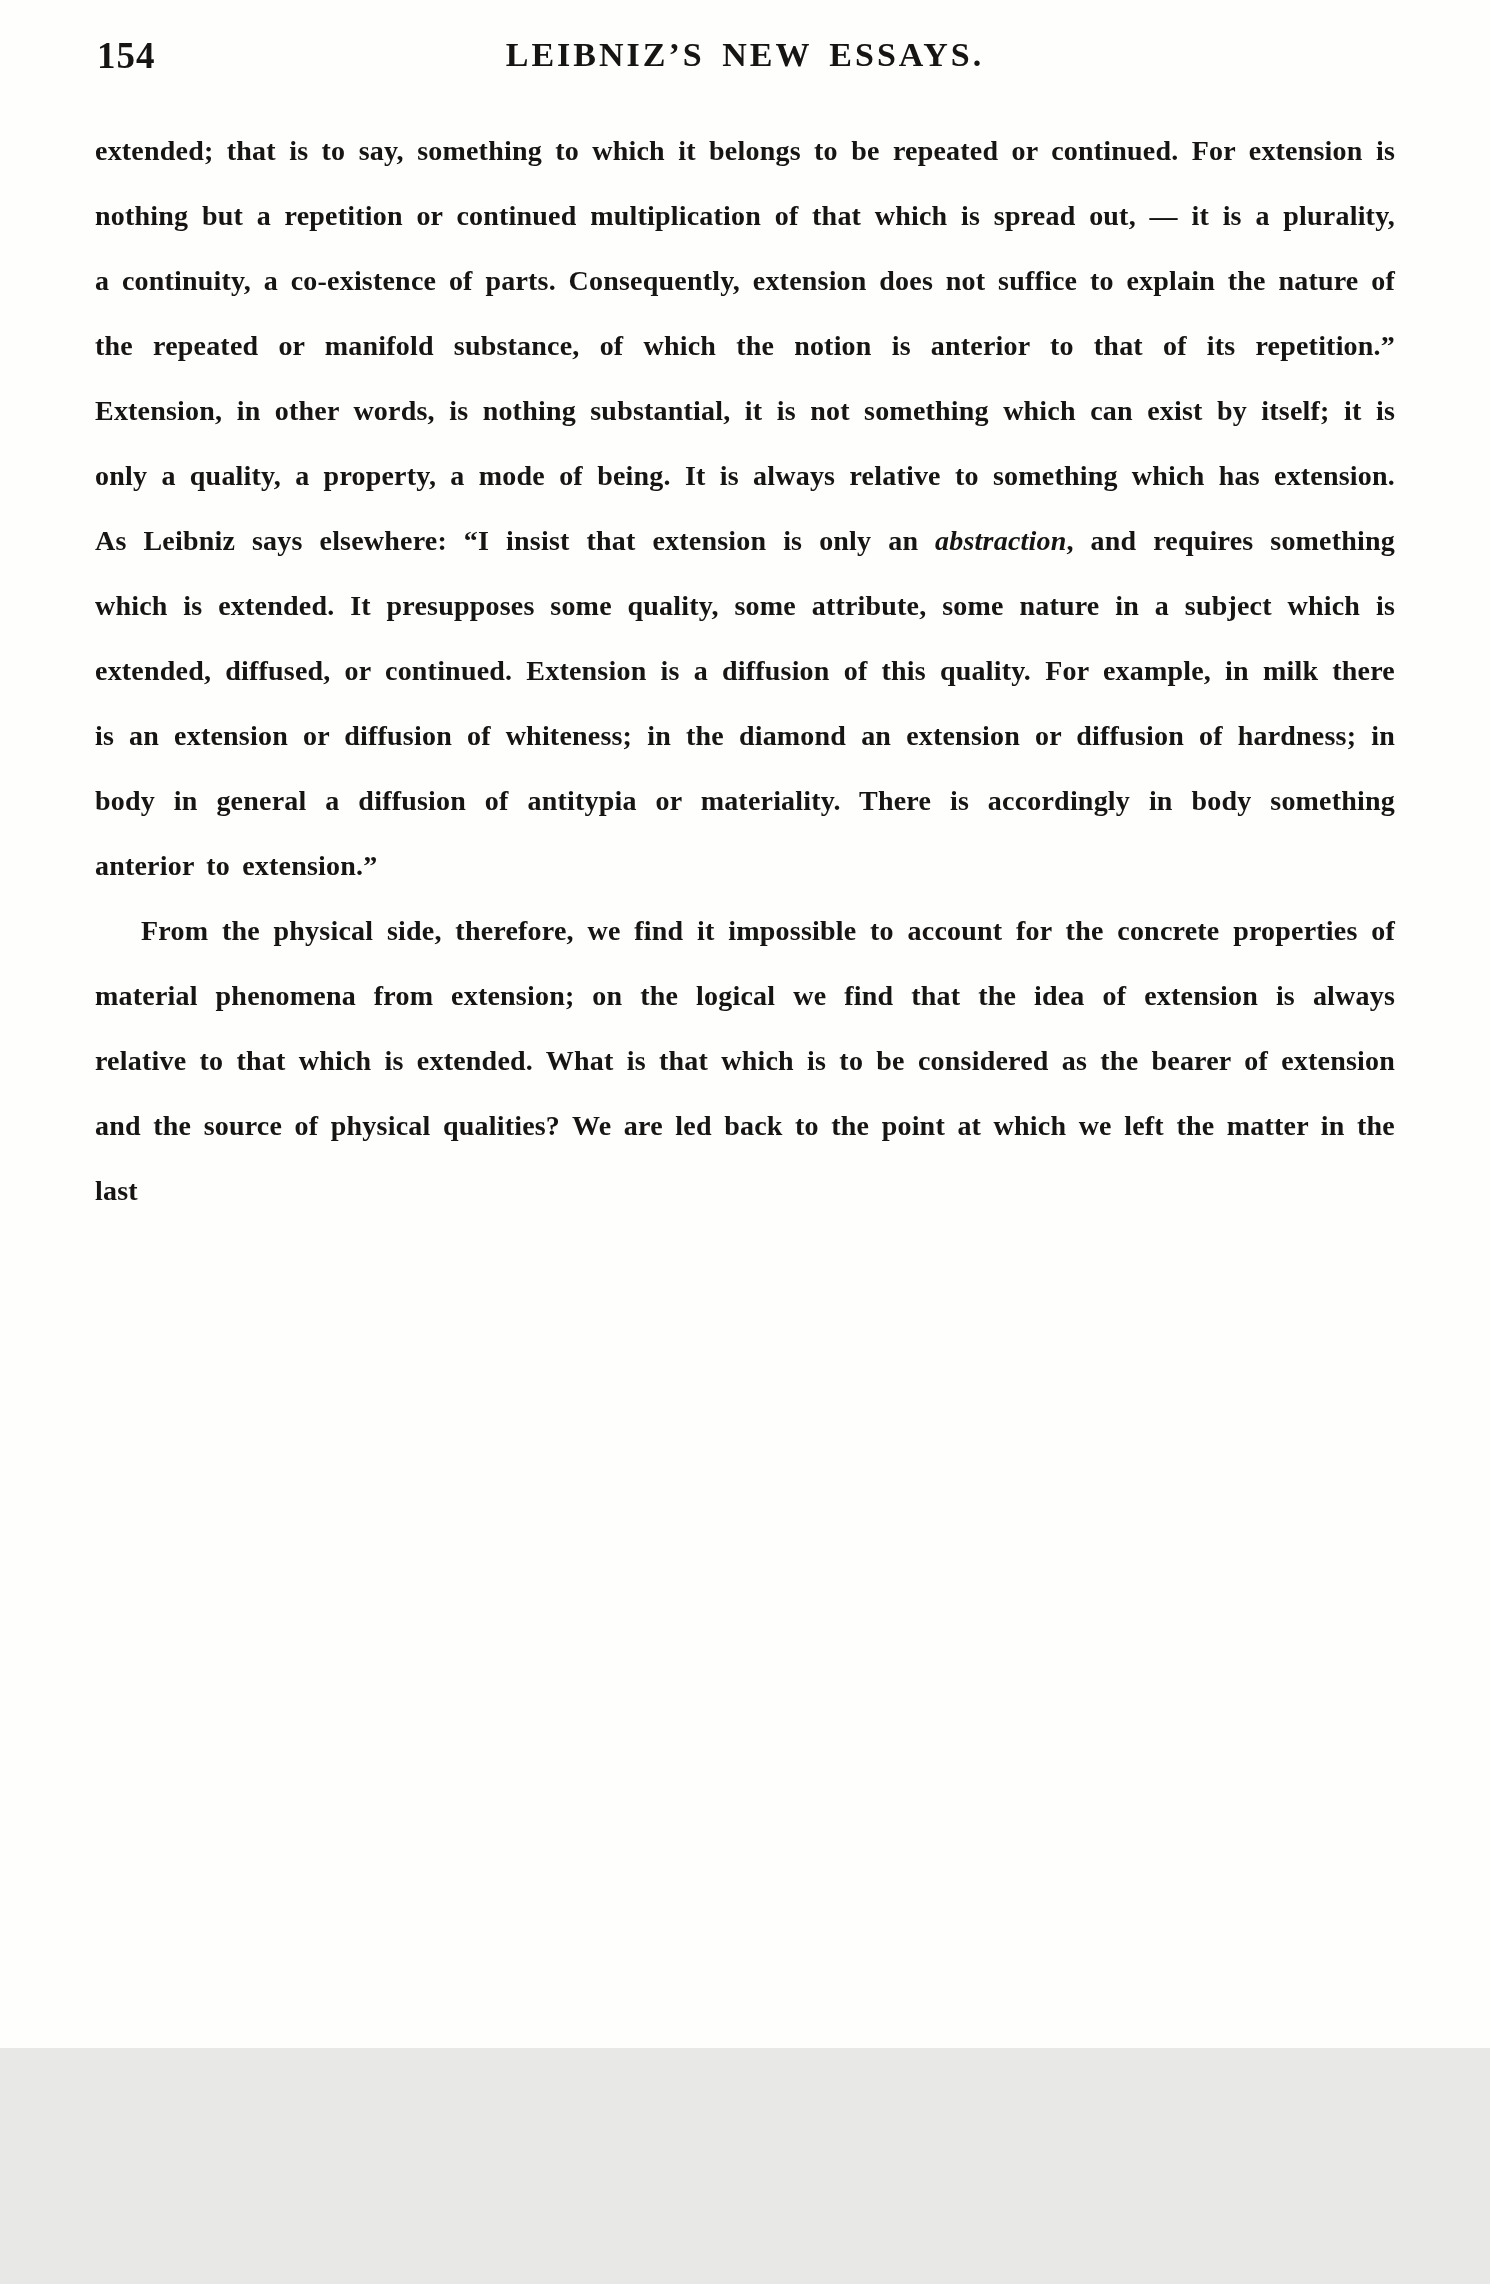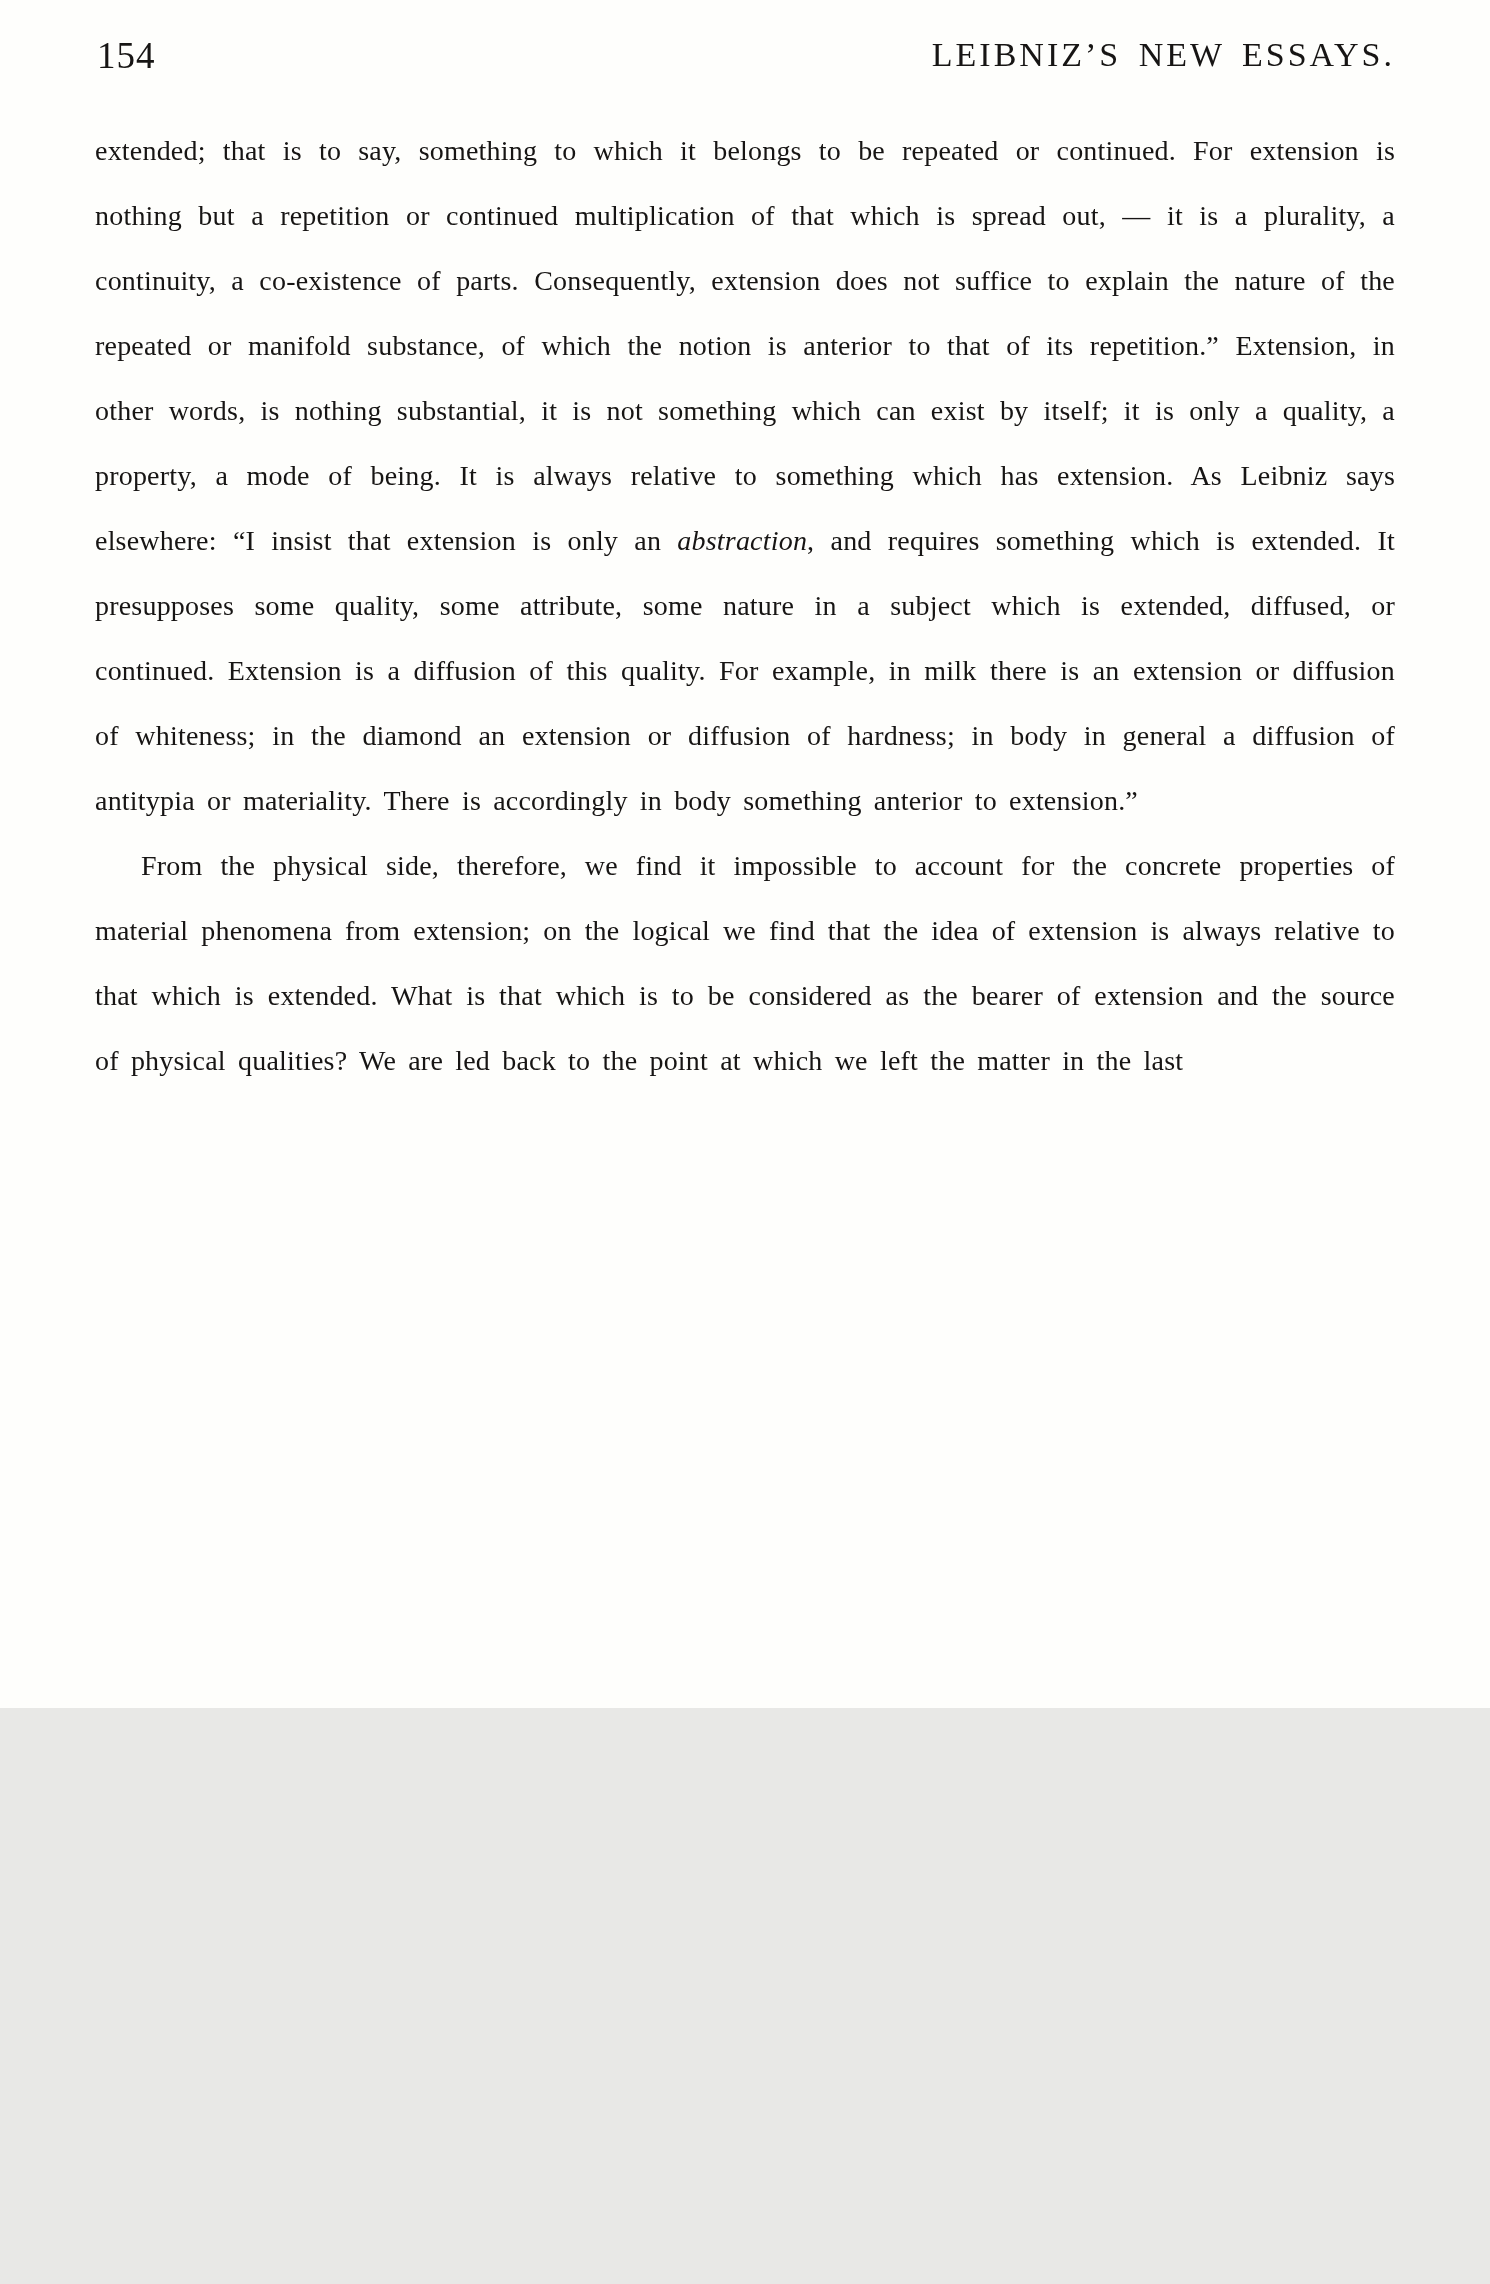--- a/index.html
+++ b/index.html
@@ -3,46 +3,47 @@
 <meta charset="utf-8">
 <style>
   html, body {
     margin: 0;
     padding: 0;
     background: #e8e8e6;
   }
   .page {
     position: relative;
     width: 1490px;
-    height: 1708px;
+    height: 2048px;
     margin: 0 auto;
     background: #fefefc;
     color: #171514;
     font-family: "Liberation Serif", "DejaVu Serif", serif;
     overflow: hidden;
     box-sizing: border-box;
     padding: 34px 95px 40px 95px;
+    font-weight: bold;
   }
   .running-head {
     position: relative;
     height: 74px;
   }
   .page-number {
     position: absolute;
     left: 2px;
     top: 0;
     font-size: 37px;
     letter-spacing: 1px;
   }
   .head-title {
     position: absolute;
     left: 0;
     right: 0;
     top: 2px;
-    text-align: right;
+    text-align: center;
     font-size: 34px;
     letter-spacing: 3px;
     word-spacing: 6px;
   }
   .body-text {
     margin-top: 10px;
   }
   .para {
     margin: 0;
     font-size: 28px;

